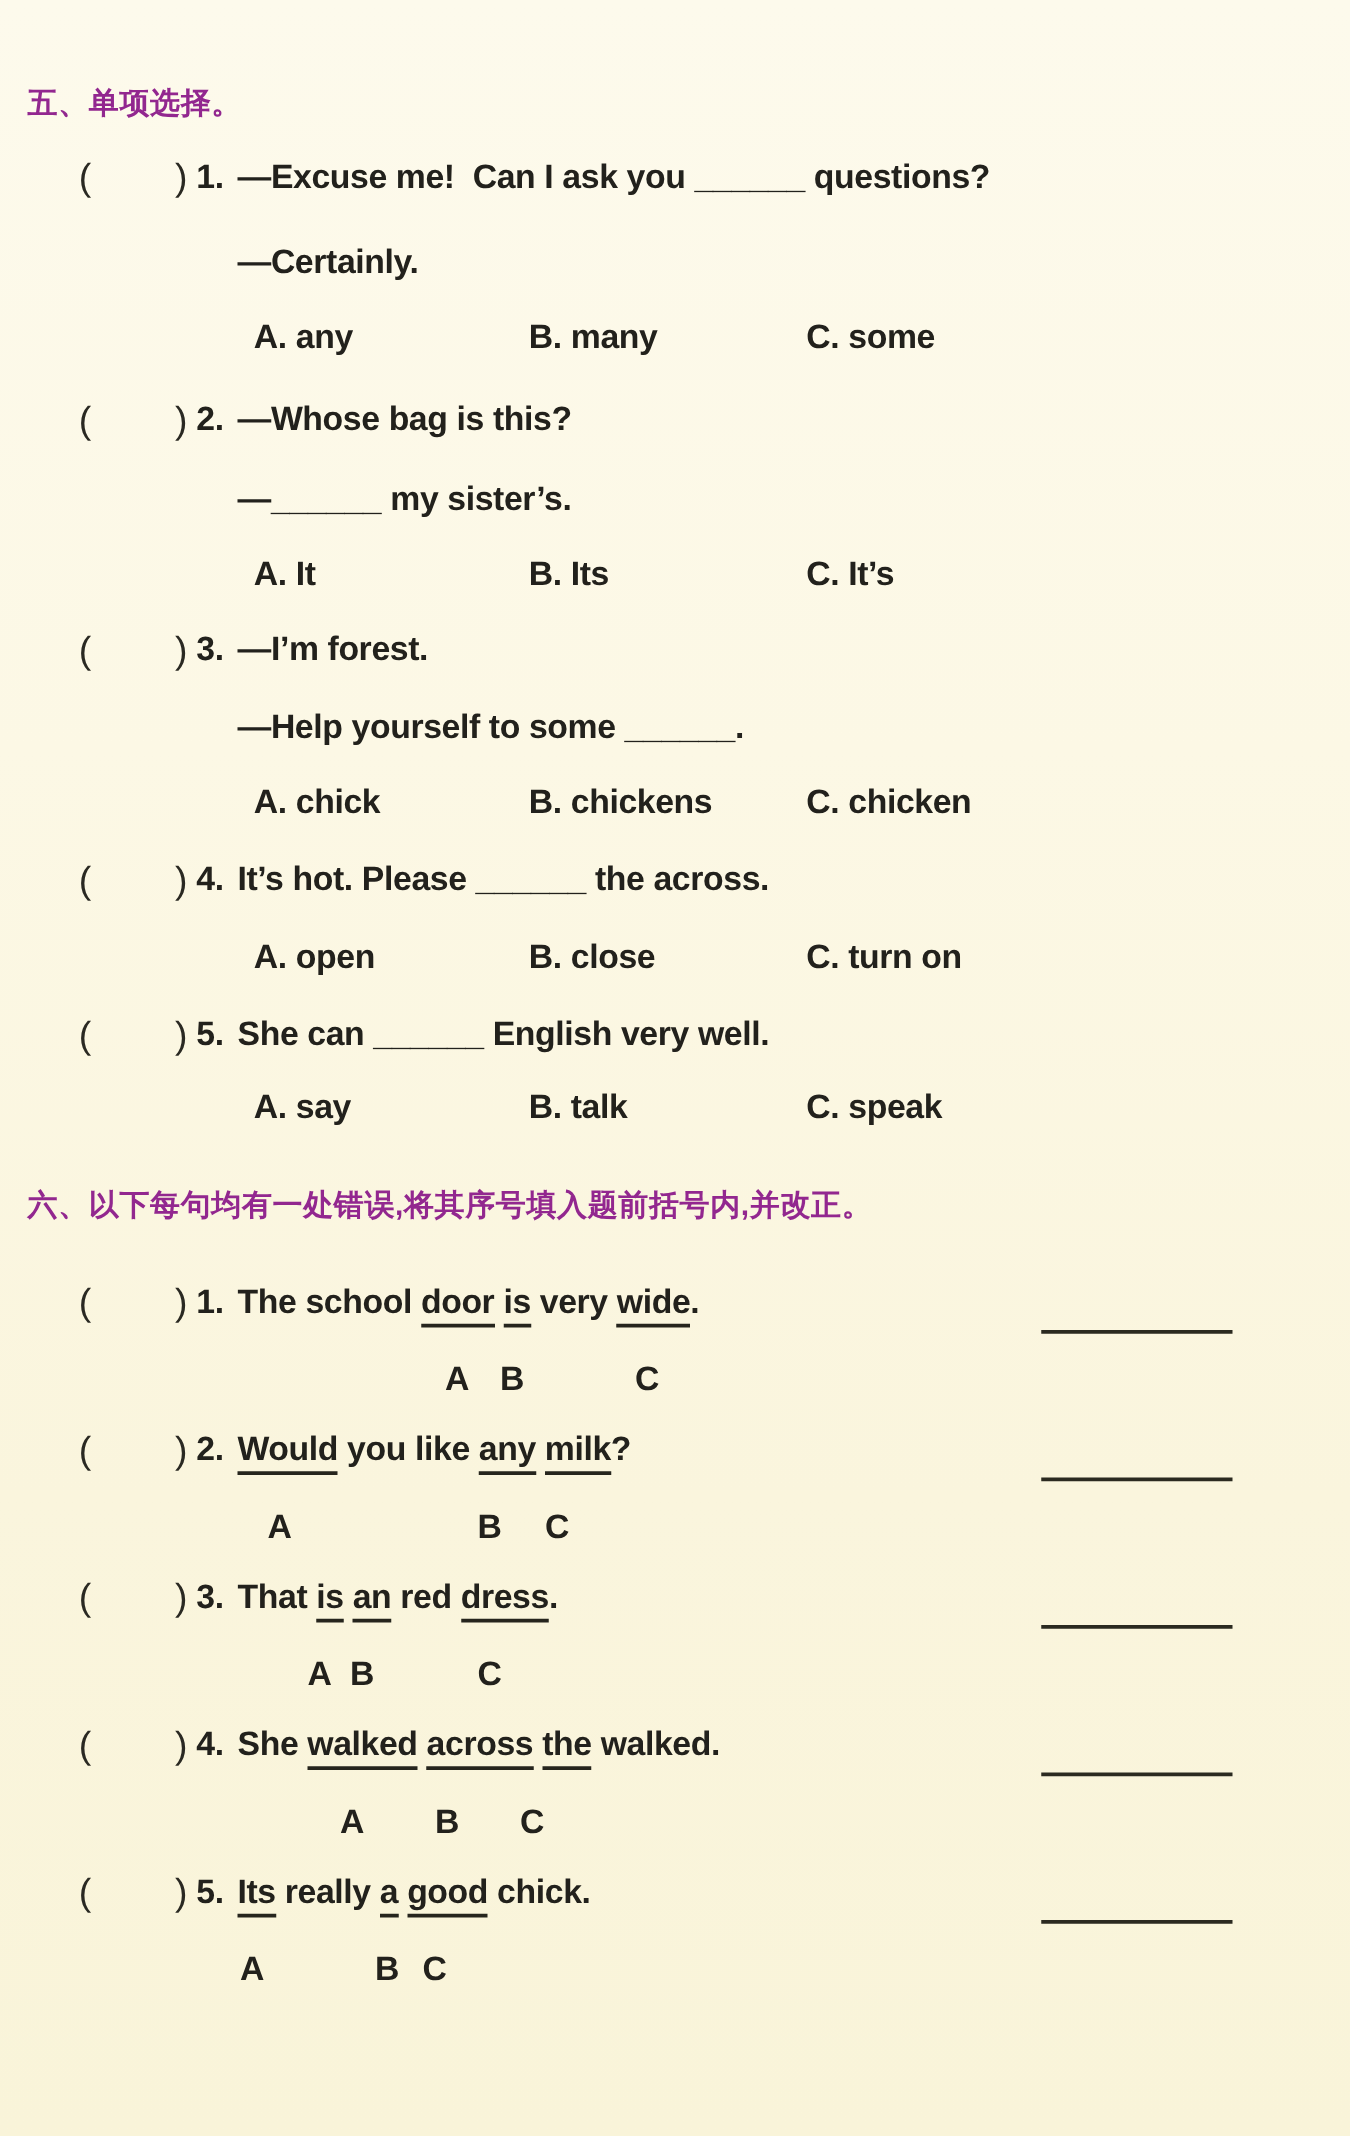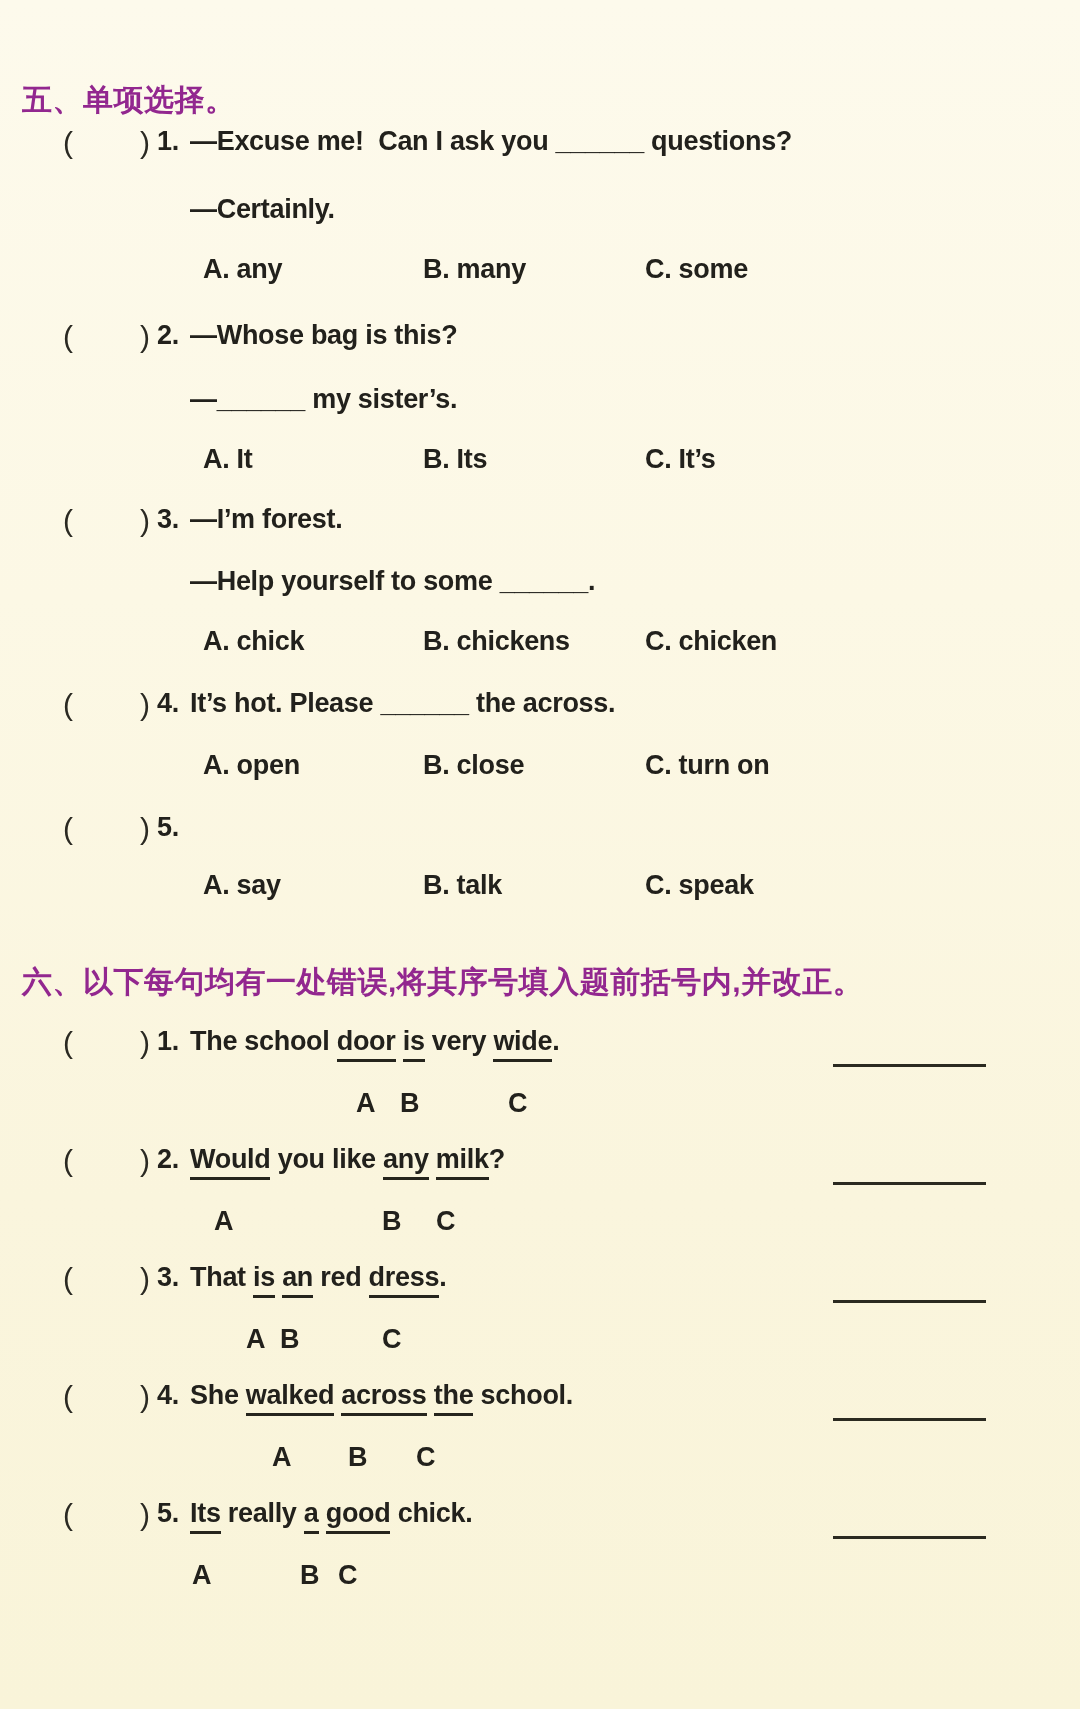--- a/index.html
+++ b/index.html
@@ -7,25 +7,24 @@
     position:relative;
     width:1080px;
     height:1709px;
     overflow:hidden;
     background:linear-gradient(180deg,#fdfaec 0%,#fcf8e5 35%,#faf5dd 70%,#f9f4d9 100%);
     font-family:"Liberation Sans","DejaVu Sans",sans-serif;
     color:#22211c;
   }
   .sec-title{
     position:absolute;
-    font-size:30px;
+    font-size:24px;
     font-weight:700;
     letter-spacing:0.5px;
     white-space:pre;
-    margin-top:14px;
   }
   .row{position:absolute;left:0;top:0;width:100%;height:44px;}
   .abs{position:absolute;top:0;}
   .paren{font-size:30px;font-weight:400;color:#2a2922;}
   .num,.txt,.opt,.letter{
     font-size:27px;
     font-weight:700;
     white-space:pre;
     letter-spacing:-0.3px;
   }
@@ -105,20 +104,21 @@
   <div class="row" style="top:750px">
     <span class="abs opt" style="left:203px">A. open</span>
     <span class="abs opt" style="left:423px">B. close</span>
     <span class="abs opt" style="left:645px">C. turn on</span>
   </div>
 
   <div class="row" style="top:812px">
     <span class="abs paren" style="left:63px">(</span>
     <span class="abs paren" style="left:140px">)</span>
     <span class="abs num" style="left:157px">5.</span>
+    <span class="abs txt" style="left:190px">She can ______ English very well.</span>
   </div>
 
   <div class="row" style="top:870px">
     <span class="abs opt" style="left:203px">A. say</span>
     <span class="abs opt" style="left:423px">B. talk</span>
     <span class="abs opt" style="left:645px">C. speak</span>
   </div>
 
   <div class="sec-title" style="top:948px;left:22px;color:#92278f;">六、以下每句均有一处错误,将其序号填入题前括号内,并改正。</div>
 
@@ -158,21 +158,21 @@
   <div class="row" style="top:1324px">
     <span class="abs letter" style="left:246px">A</span>
     <span class="abs letter" style="left:280px">B</span>
     <span class="abs letter" style="left:382px">C</span>
   </div>
 
   <div class="row" style="top:1380px">
     <span class="abs paren" style="left:63px">(</span>
     <span class="abs paren" style="left:140px">)</span>
     <span class="abs num" style="left:157px">4.</span>
-    <span class="abs txt" style="left:190px"><span>She </span><span class="u">walked</span><span> </span><span class="u">across</span><span> </span><span class="u">the</span><span> school.</span></span>
+    <span class="abs txt" style="left:190px"><span>She </span><span class="u">walked</span><span> </span><span class="u">across</span><span> </span><span class="u">the</span><span> walked.</span></span>
     <span class="ansline" style="left:833px;top:8px"></span>
   </div>
   <div class="row" style="top:1442px">
     <span class="abs letter" style="left:272px">A</span>
     <span class="abs letter" style="left:348px">B</span>
     <span class="abs letter" style="left:416px">C</span>
   </div>
 
   <div class="row" style="top:1498px">
     <span class="abs paren" style="left:63px">(</span>

